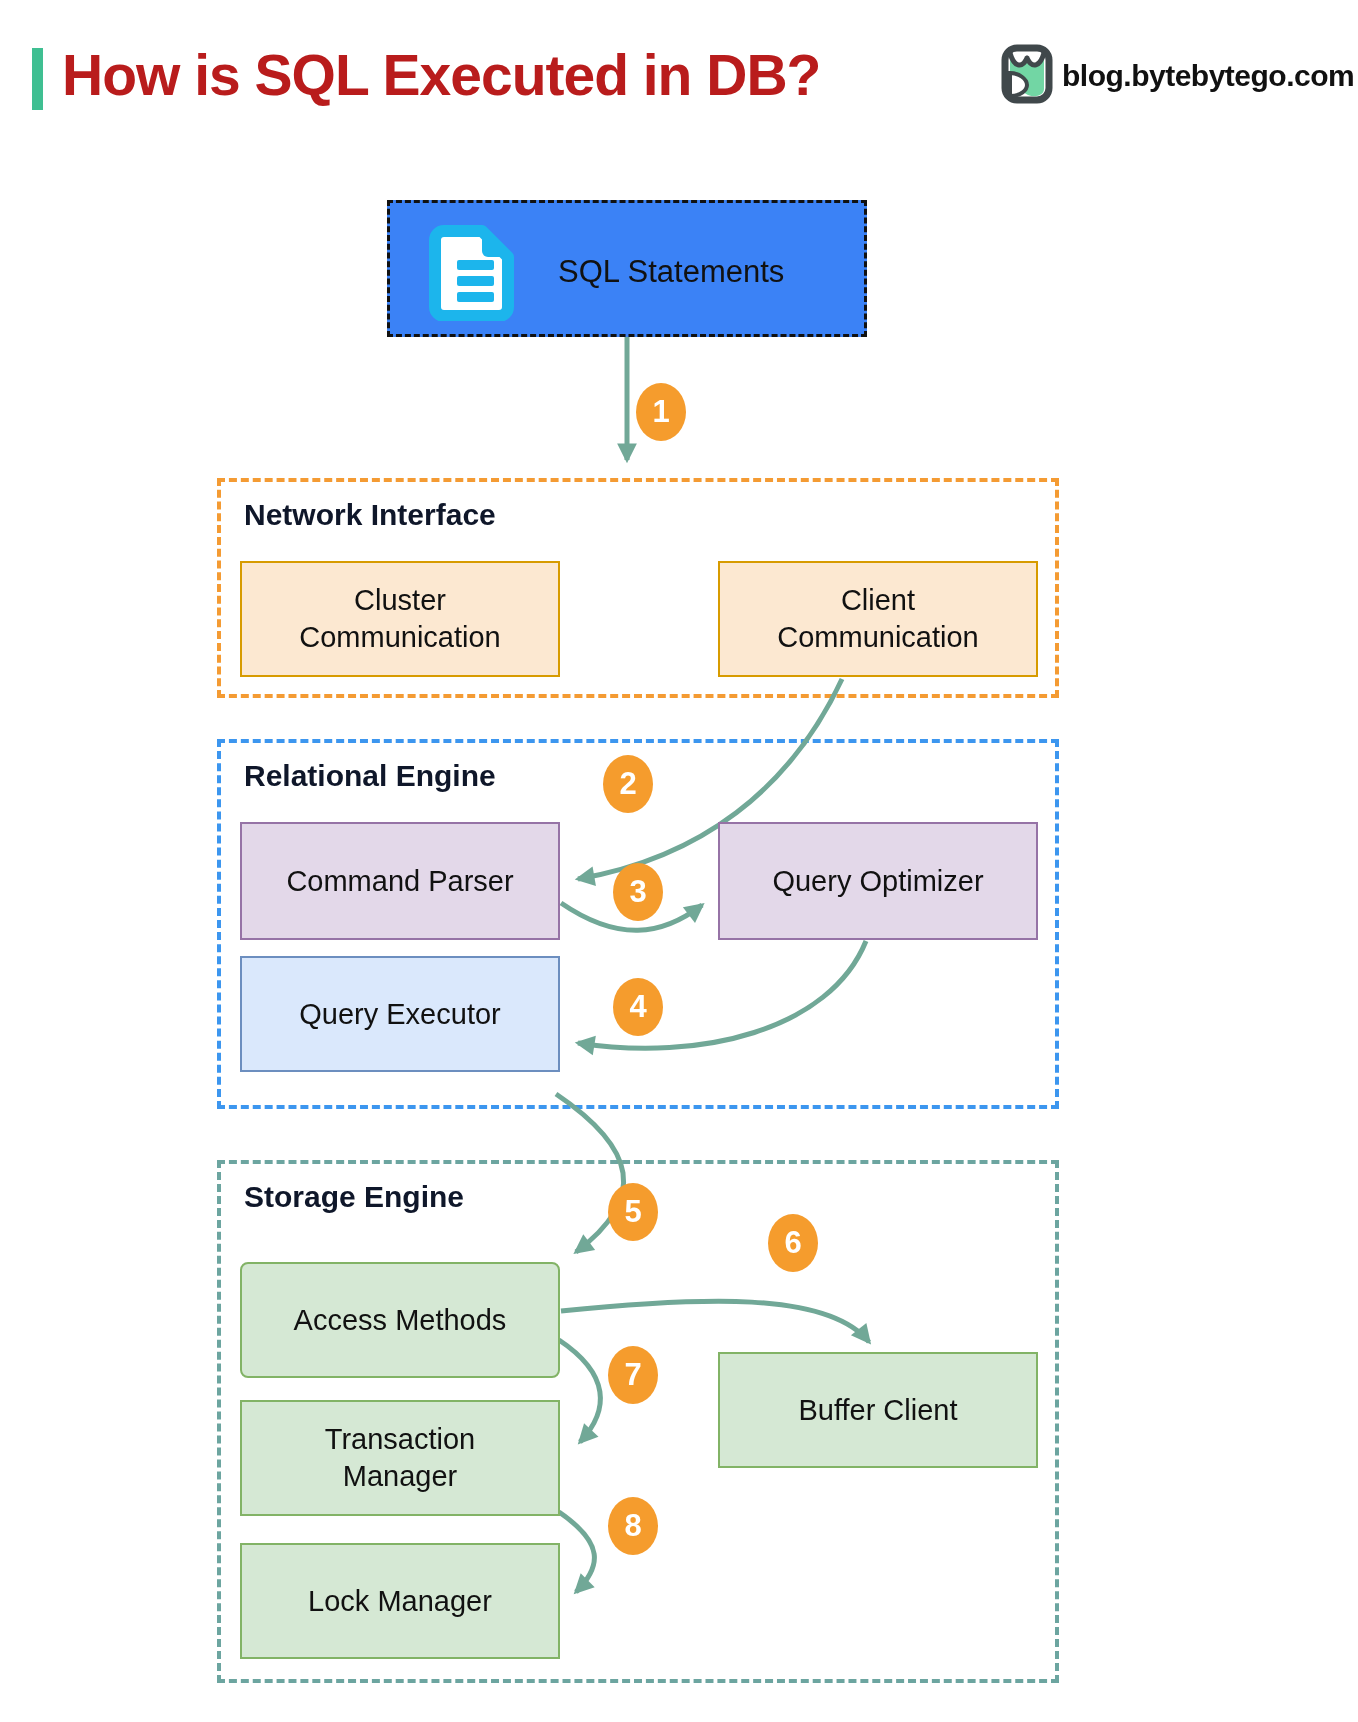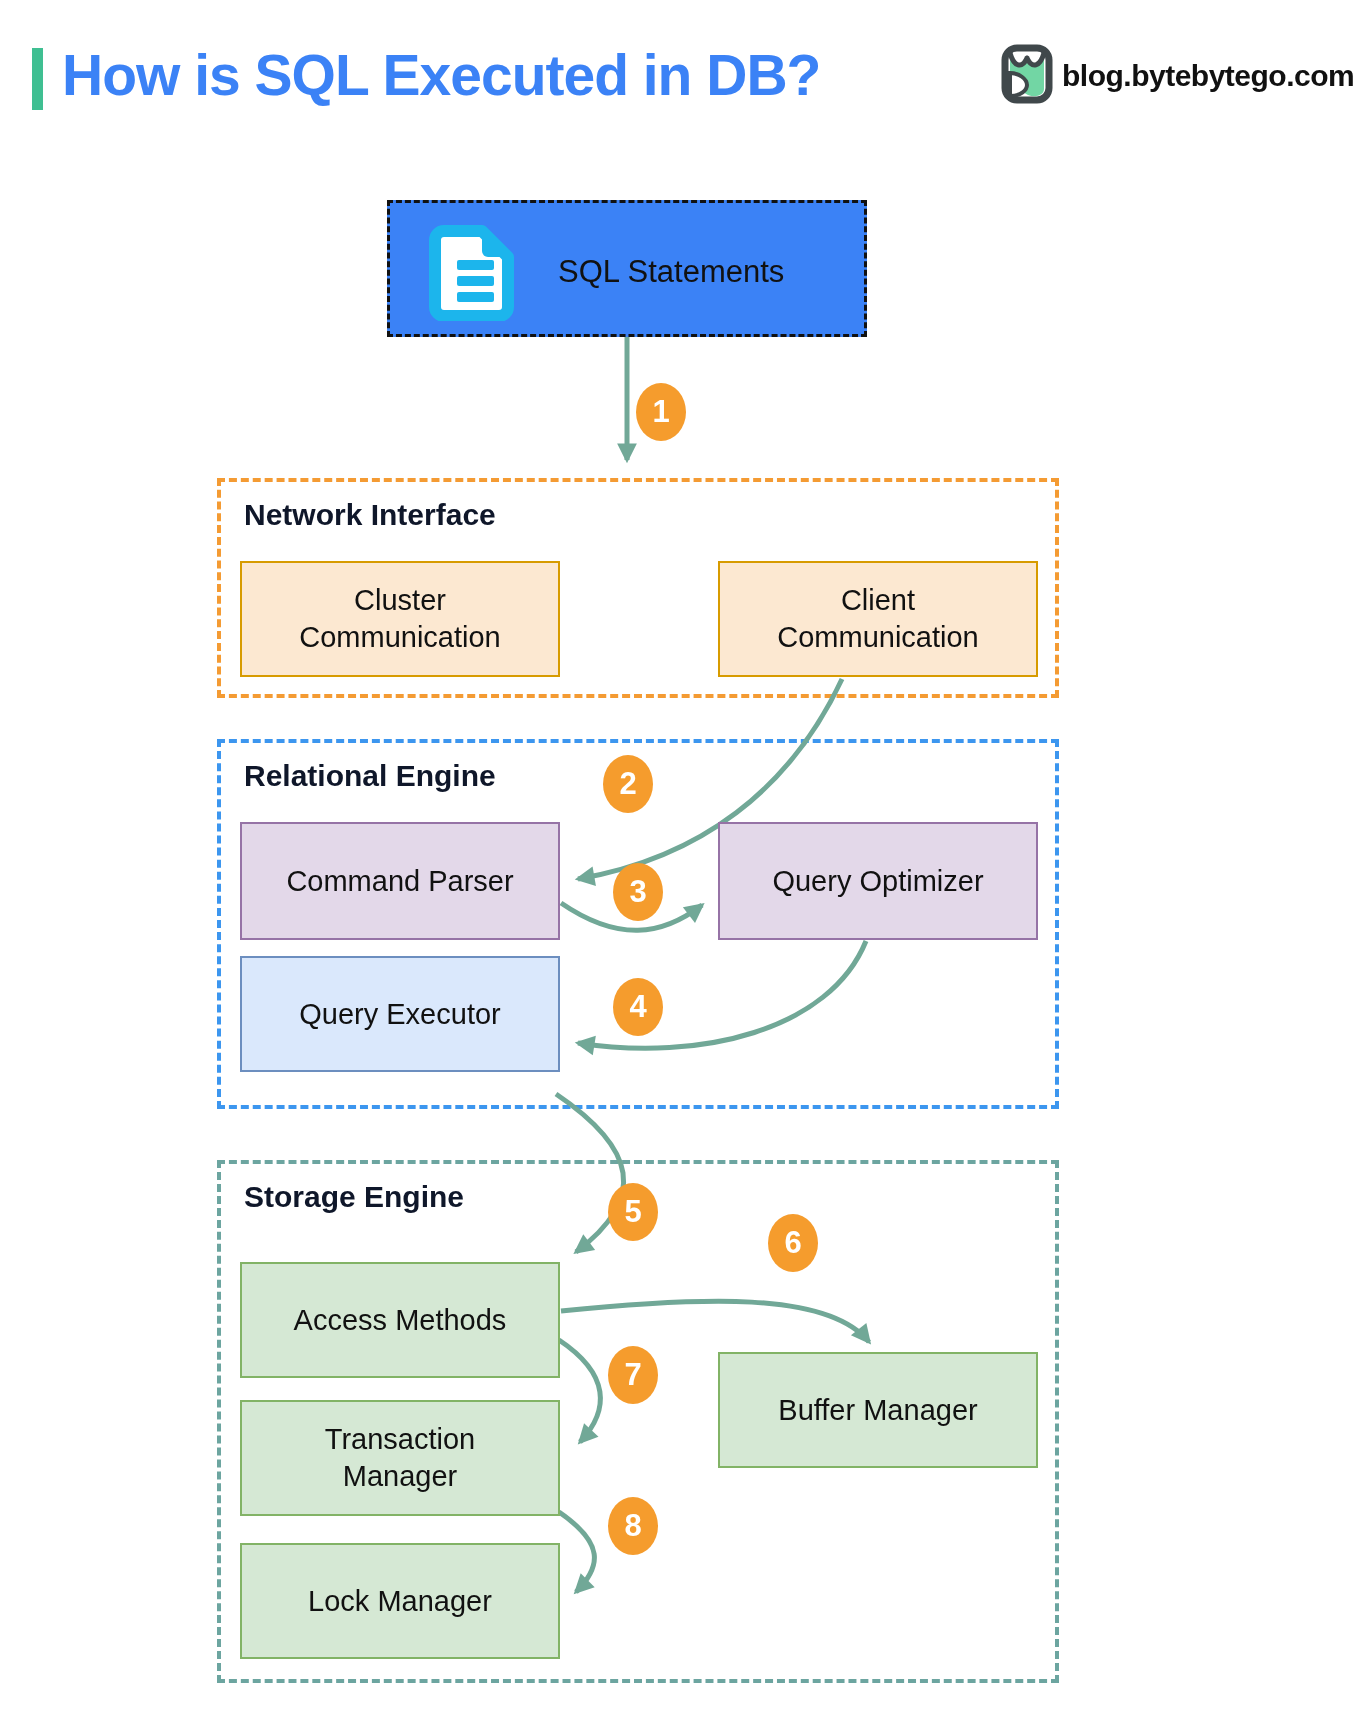--- a/index.html
+++ b/index.html
@@ -1,21 +1,21 @@
 <!DOCTYPE html>
 <html><head>
 <meta charset="utf-8">
 <style>
   html,body{margin:0;padding:0;background:#ffffff;}
   body{font-family:"Liberation Sans","DejaVu Sans",sans-serif;}
   .page{position:relative;width:1358px;height:1722px;background:#fff;overflow:hidden;}
 
   
   .accent-bar{position:absolute;left:32px;top:48px;width:11px;height:62px;background:#3FBF92;}
-  .page-title{position:absolute;left:62px;top:42px;font-size:57px;font-weight:bold;color:#3b82f6;letter-spacing:-1px;}
+  .page-title{position:absolute;left:62px;top:42px;font-size:57px;font-weight:bold;color:#b91c1c;letter-spacing:-1px;}
   .brand{position:absolute;left:1000px;top:44px;width:400px;height:64px;display:flex;align-items:center;gap:8px;}
   .brand-text{font-size:30px;font-weight:bold;color:#111;letter-spacing:-0.5px;}
 
   
   .sql-box{position:absolute;left:387px;top:200px;width:480px;height:137px;border:3px dashed #111;background:#3b82f6;box-sizing:border-box;display:flex;align-items:center;}
   .sql-icon{position:absolute;left:38px;top:21px;}
   .sql-label{position:absolute;left:168px;top:0;height:137px;display:flex;align-items:center;font-size:31px;color:#111;}
 
   
   .section{position:absolute;left:217px;width:842px;box-sizing:border-box;background:transparent;}
@@ -29,21 +29,21 @@
   .peach{background:#FCE8D1;border:2px solid #D79B00;}
   .purple{background:#E3D8E9;border:2px solid #9673A6;}
   .blue{background:#DAE8FC;border:2px solid #6C8EBF;}
   .green{background:#D5E8D4;border:2px solid #82B366;}
 
   .n-cluster{left:240px;top:561px;}
   .n-client{left:718px;top:561px;}
   .n-parser{left:240px;top:822px;height:118px;}
   .n-optimizer{left:718px;top:822px;height:118px;}
   .n-executor{left:240px;top:956px;}
-  .n-access{left:240px;top:1262px;}
+  .n-access{left:240px;top:1262px;border-radius:8px;}
   .n-transaction{left:240px;top:1400px;}
   .n-lock{left:240px;top:1543px;}
   .n-buffer{left:718px;top:1352px;}
 
   
   .arrows{position:absolute;left:0;top:0;width:1358px;height:1722px;pointer-events:none;}
 
   
   .badge{position:absolute;width:50px;height:58px;border-radius:50%;background:#F59C2D;color:#fff;font-size:31px;font-weight:bold;display:flex;align-items:center;justify-content:center;}
   .b1{left:636px;top:383px;} .b2{left:603px;top:755px;} .b3{left:613px;top:863px;}
@@ -116,21 +116,21 @@
 Communication</div>
 
   <div class="node purple n-parser">Command Parser</div>
   <div class="node purple n-optimizer">Query Optimizer</div>
   <div class="node blue n-executor">Query Executor</div>
 
   <div class="node green n-access">Access Methods</div>
   <div class="node green n-transaction">Transaction
 Manager</div>
   <div class="node green n-lock">Lock Manager</div>
-  <div class="node green n-buffer">Buffer Manager</div>
+  <div class="node green n-buffer">Buffer Client</div>
 
   <div class="badge b1">1</div>
   <div class="badge b2">2</div>
   <div class="badge b3">3</div>
   <div class="badge b4">4</div>
   <div class="badge b5">5</div>
   <div class="badge b6">6</div>
   <div class="badge b7">7</div>
   <div class="badge b8">8</div>
 

